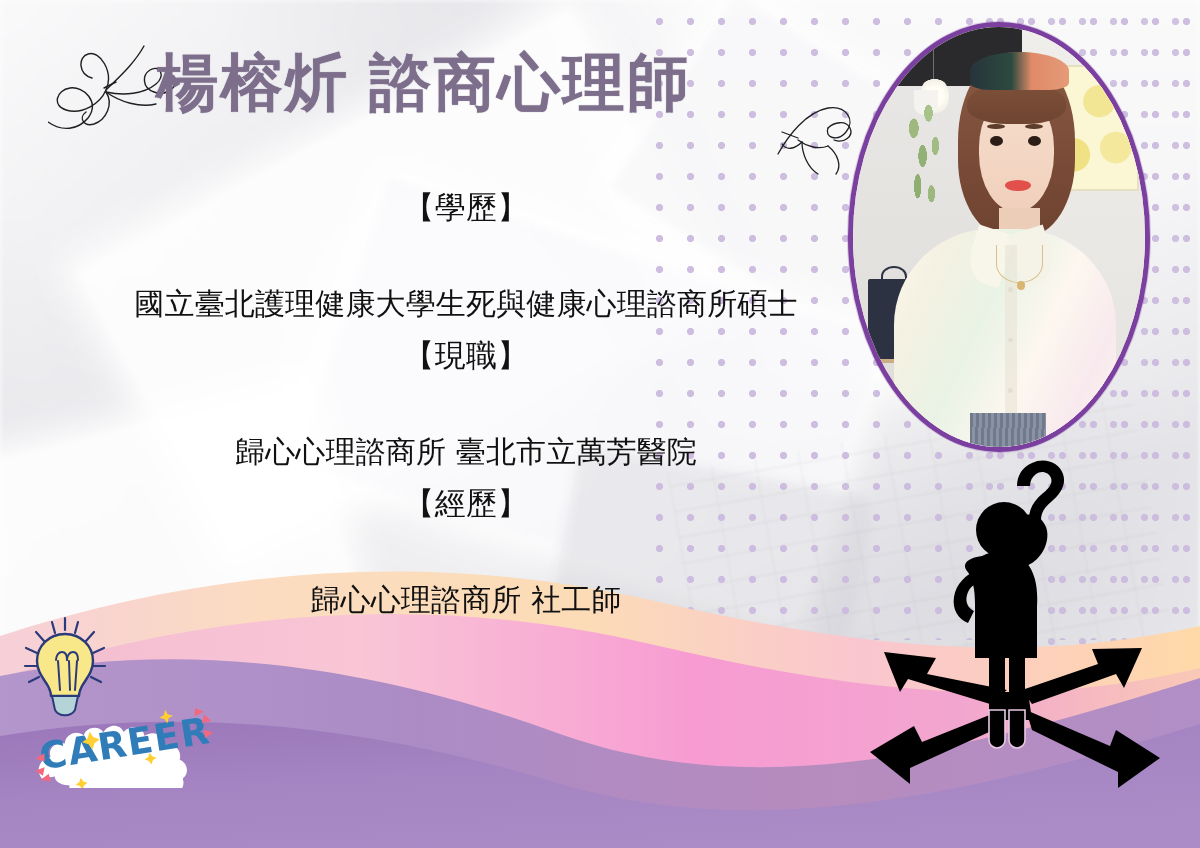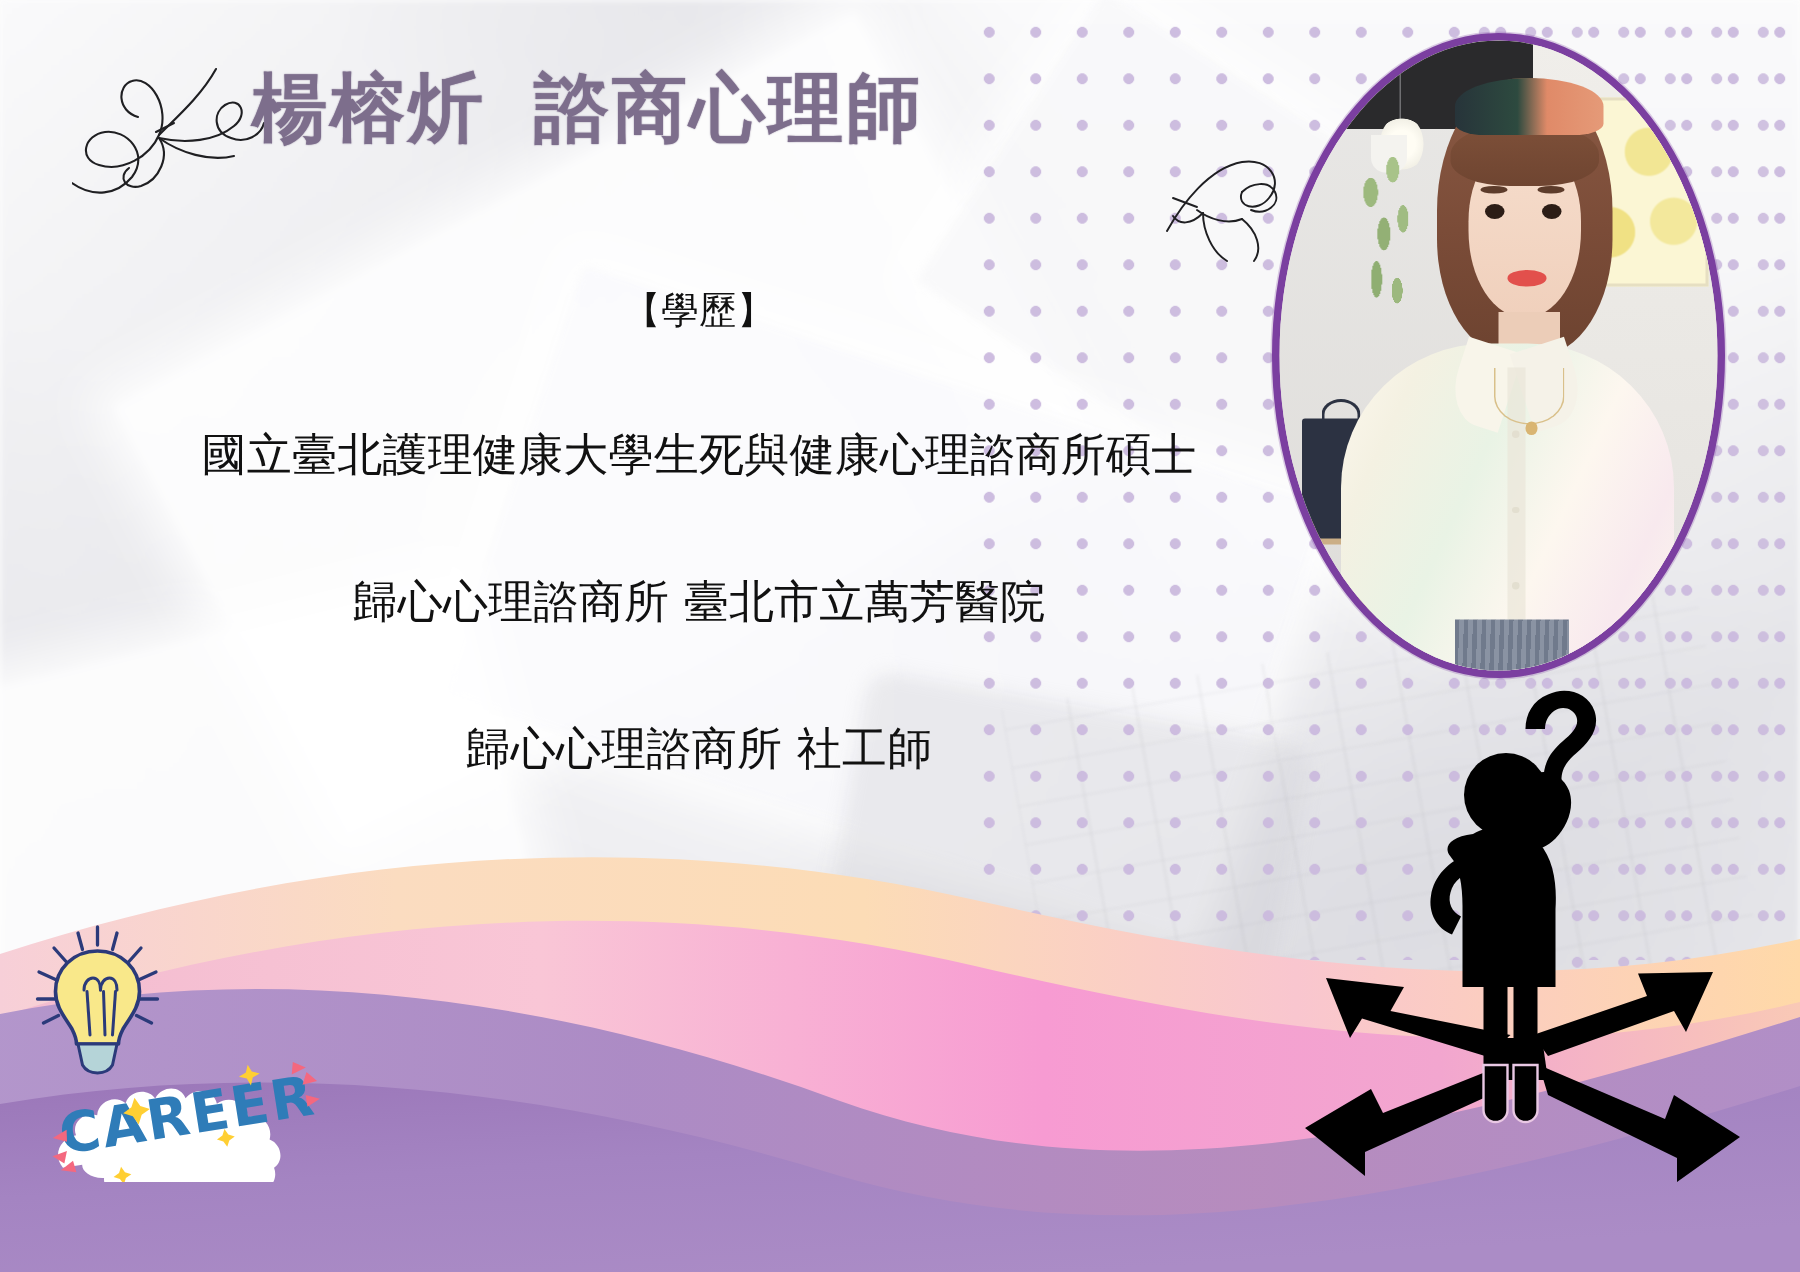--- a/index.html
+++ b/index.html
@@ -71,44 +71,44 @@
     background-position:4px 6px;
     opacity:.85;
   }
 
   
   .waves{ position:absolute; left:0; bottom:0; width:1200px; height:320px; }
   .waves svg{ display:block; width:1200px; height:320px; }
 
   
   .title{
-    position:absolute; left:168px; top:52px;
-    font-size:50px; line-height:1;
+    position:absolute; left:156px; top:52px;
+    font-size:62px; line-height:1;
     font-weight:700;
     letter-spacing:.04em;
     color:#7d6e8c;
-    font-family:Liberation Mono, monospace;
+    font-family:Liberation Sans, sans-serif;
     text-shadow:0 0 1px #7d6e8c;
     white-space:nowrap;
   }
 
   
   .bfly{ position:absolute; }
   .bfly-left{ left:48px; top:38px; }
   .bfly-right{ left:772px; top:92px; }
 
   
   .body-col{
     position:absolute; left:0; top:182px; width:932px;
     text-align:center;
     color:#111111;
     font-family:"DejaVu Sans","Liberation Sans",sans-serif;
   }
   .sec-head{
-    font-size:25px; line-height:50px; letter-spacing:.01em;
+    font-size:31px; line-height:50px; letter-spacing:.01em;
   }
   .sec-line{
     font-size:30px; line-height:52px; letter-spacing:.005em;margin-top:46px;
   }
 
   
   .portrait{
     position:absolute; left:848px; top:22px;
     width:302px; height:430px;
     border-radius:50%;
@@ -281,22 +281,24 @@
     </svg>
   </div>
 
   <h1 class="title">楊榕炘 諮商心理師</h1>
 
   <div class="body-col">
 
     <div class="sec-head">【學歷】</div>
     <div class="sec-line">國立臺北護理健康大學生死與健康心理諮商所碩士</div>
 
+    <div class="sec-head">【現職】</div>
     <div class="sec-line">歸心心理諮商所 臺北市立萬芳醫院</div>
 
+    <div class="sec-head">【經歷】</div>
     <div class="sec-line">歸心心理諮商所  社工師</div>
   </div>
 
   <div class="portrait" aria-label="楊榕炘 諮商心理師 照片">
     <div class="ph ph-wallL"></div>
     <div class="ph ph-wallR"></div>
     <div class="ph ph-ceil"></div>
     <div class="ph ph-art"></div>
     <div class="ph ph-lampcord"></div>
     <div class="ph ph-lamp"></div>

